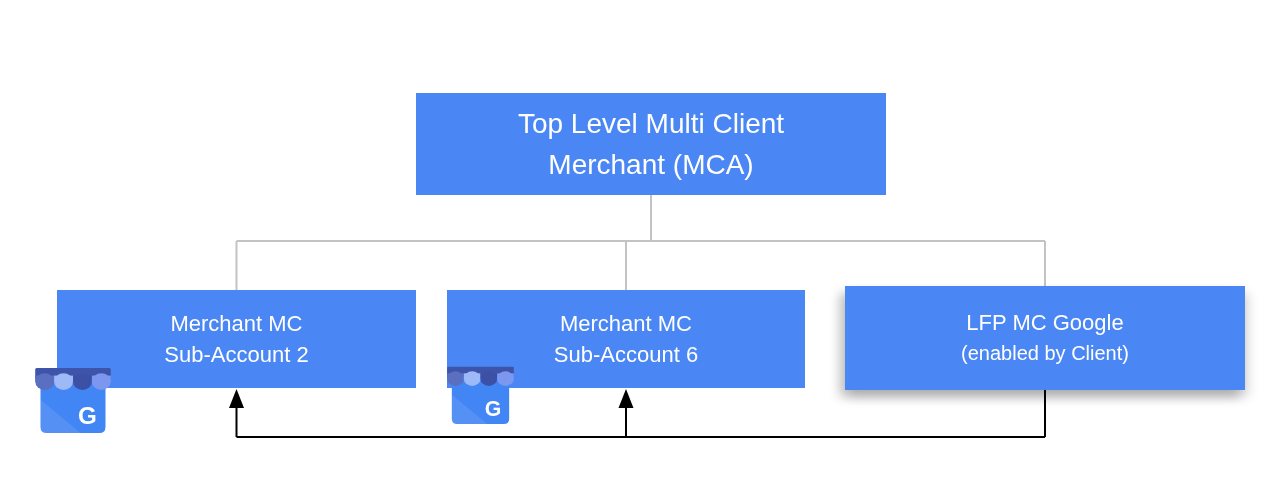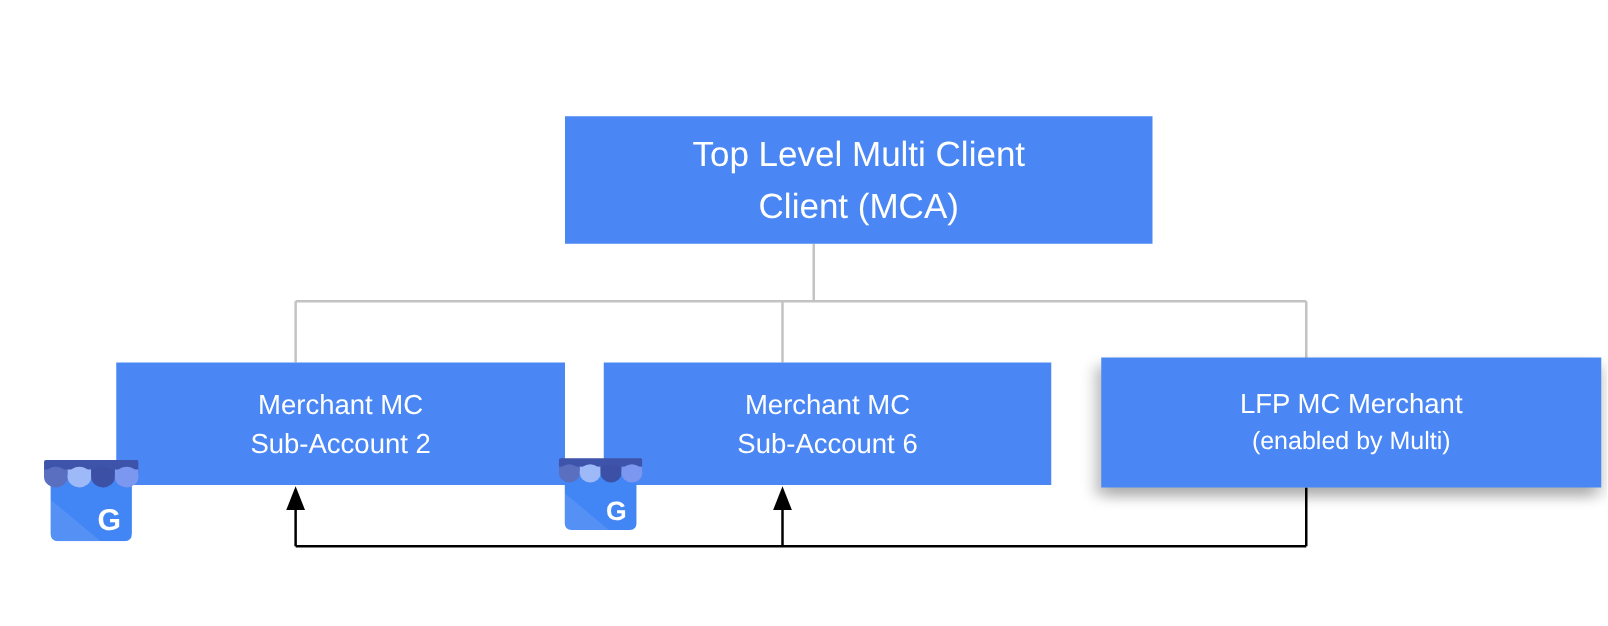--- a/index.html
+++ b/index.html
@@ -14,21 +14,20 @@
     position:absolute;left:0;top:0;width:1286px;height:501px;
     pointer-events:none;
   }
   .node{
     position:absolute;
     background:#4a87f4;
     color:#ffffff;
     display:flex;flex-direction:column;
     align-items:center;justify-content:center;
     text-align:center;
-    margin-left:36px;
   }
   .node .line{white-space:nowrap;}
   .node-top{
     left:416px;top:93px;width:470px;height:102px;
     font-size:28px;line-height:41px;
   }
   .node-sub1{
     left:57px;top:290px;width:359px;height:98px;
     font-size:22px;line-height:31px;
   }
@@ -55,36 +54,36 @@
 
     <path d="M651 195 V241 M236.5 241 H1045 M236.5 241 V290 M626 241 V290 M1045 241 V287" fill="none" stroke="#c3c3c3" stroke-width="2"></path>
 
     <path d="M1045 390 V437 M1045 437 H236.5 M236.5 437 V406 M626 437 V406" fill="none" stroke="#000000" stroke-width="2"></path>
     <polygon points="236.5,389 229,408 244,408" fill="#000000"></polygon>
     <polygon points="626,389 618.5,408 633.5,408" fill="#000000"></polygon>
   </svg>
 
   <div class="node node-top">
     <div class="line">Top Level Multi Client</div>
-    <div class="line">Client (MCA)</div>
+    <div class="line">Merchant (MCA)</div>
   </div>
 
   <div class="node node-sub1">
     <div class="line">Merchant MC</div>
     <div class="line">Sub-Account 2</div>
   </div>
 
   <div class="node node-sub2">
     <div class="line">Merchant MC</div>
     <div class="line">Sub-Account 6</div>
   </div>
 
   <div class="node node-lfp">
-    <div class="line">LFP MC Merchant</div>
-    <div class="line line-small">(enabled by Multi)</div>
+    <div class="line">LFP MC Google</div>
+    <div class="line line-small">(enabled by Client)</div>
   </div>
 
   <svg class="gmb-icon gmb-icon-1" viewBox="0 0 100 90" xmlns="http://www.w3.org/2000/svg">
     <path d="M7 20 H93 V82 Q93 90 85 90 H15 Q7 90 7 82 Z" fill="#4285f4"></path>
     <polygon points="7,90 7,46 60,90" fill="#ffffff" opacity="0.10"></polygon>
     <rect x="0" y="4" width="100" height="16" rx="2" fill="#3e53aa"></rect>
     <rect x="0" y="14" width="25" height="8" fill="#5a6fc0"></rect>
     <ellipse cx="12.5" cy="22" rx="12.5" ry="11" fill="#5a6fc0"></ellipse>
     <rect x="25" y="14" width="25" height="8" fill="#9db9f7"></rect>
     <ellipse cx="37.5" cy="22" rx="12.5" ry="11" fill="#9db9f7"></ellipse>

